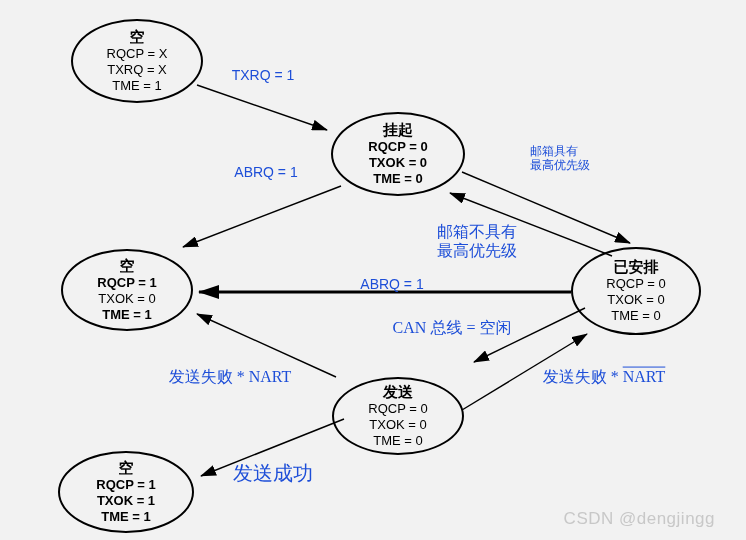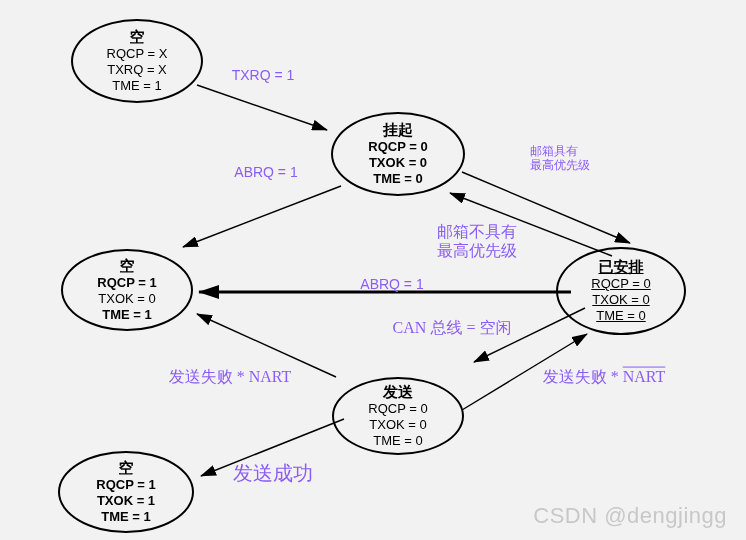--- a/index.html
+++ b/index.html
@@ -37,32 +37,32 @@
   .node-field {
     font-family: "Liberation Sans", sans-serif;
     font-size: 13px;
     line-height: 16px;
   }
   .node-field.bold { font-weight: bold; }
   .edge-label {
     position: absolute;
     transform: translate(-50%, -50%);
     white-space: pre-line;
-    color: #8b5cf6;
+    color: #1d4ed8;
     line-height: 1.18;
   }
   .edge-label.sans { font-family: "Liberation Sans", sans-serif; }
   .edge-label.serif { font-family: "Liberation Serif", serif; }
   .overline { text-decoration: overline; }
   #watermark {
     position: absolute;
-    right: 19px;
+    right: 31px;
     bottom: 11px;
     font-family: "Liberation Sans", sans-serif;
-    font-size: 22px;
+    font-size: 17px;
     letter-spacing: 0.5px;
     margin-left: 20px;
   }
 </style>
 </head>
 <body>
 
 <div id="diagram" style="width: 746px; height: 540px; background: rgb(242, 242, 242);">
   <svg id="edge-layer" xmlns="http://www.w3.org/2000/svg" viewBox="0 0 746 540">
     <defs>
@@ -89,21 +89,21 @@
       <div class="node-field">RQCP = X</div>
       <div class="node-field">TXRQ = X</div>
       <div class="node-field">TME = 1</div>
     </div>
     <div class="node" style="left: 331px; top: 112px; width: 134px; height: 84px;">
       <div class="node-title">挂起</div>
       <div class="node-field bold">RQCP = 0</div>
       <div class="node-field bold">TXOK = 0</div>
       <div class="node-field bold">TME = 0</div>
     </div>
-    <div class="node" style="left: 556px; top: 247px; width: 130px; height: 88px; text-decoration: underline;">
+    <div class="node" style="left: 571px; top: 247px; width: 130px; height: 88px;">
       <div class="node-title">已安排</div>
       <div class="node-field">RQCP = 0</div>
       <div class="node-field">TXOK = 0</div>
       <div class="node-field">TME = 0</div>
     </div>
     <div class="node" style="left: 61px; top: 249px; width: 132px; height: 82px;">
       <div class="node-title">空</div>
       <div class="node-field bold">RQCP = 1</div>
       <div class="node-field">TXOK = 0</div>
       <div class="node-field bold">TME = 1</div>

